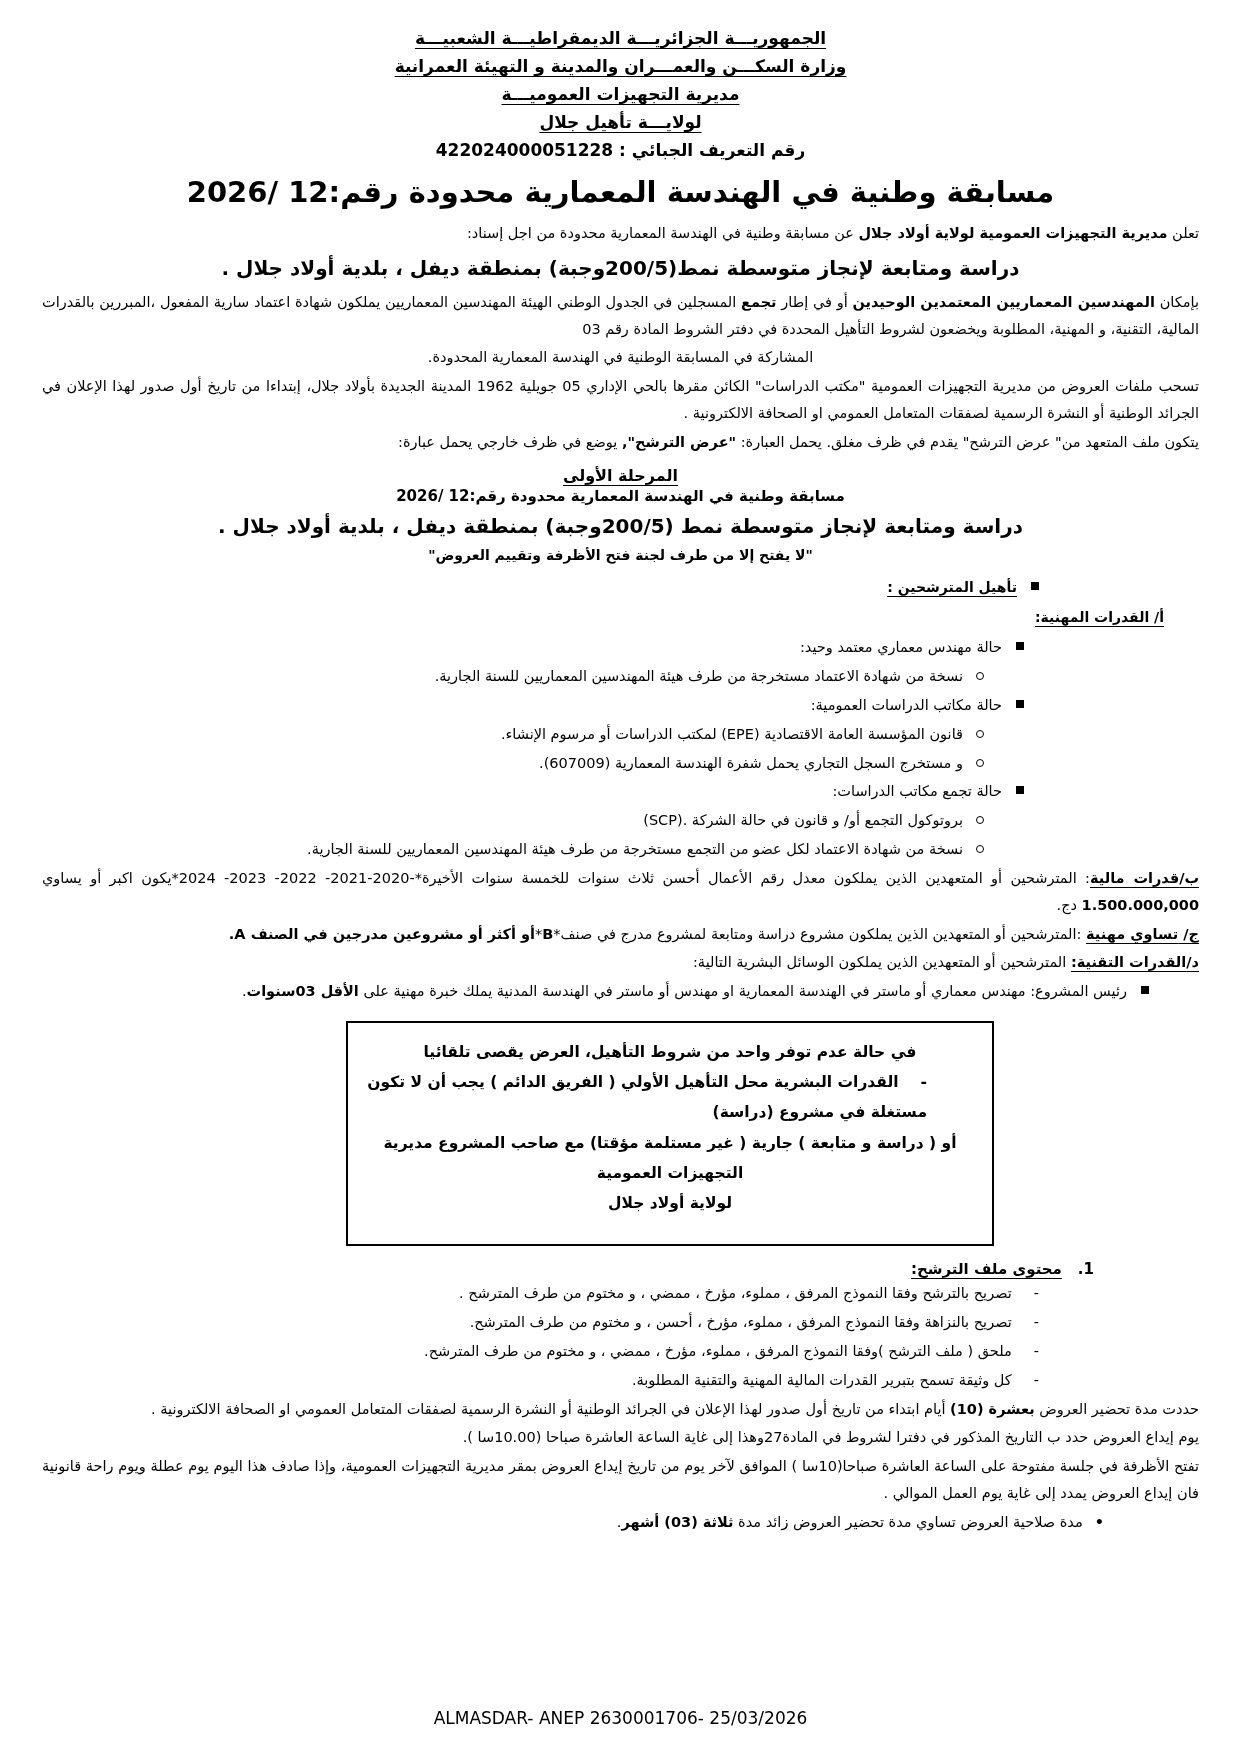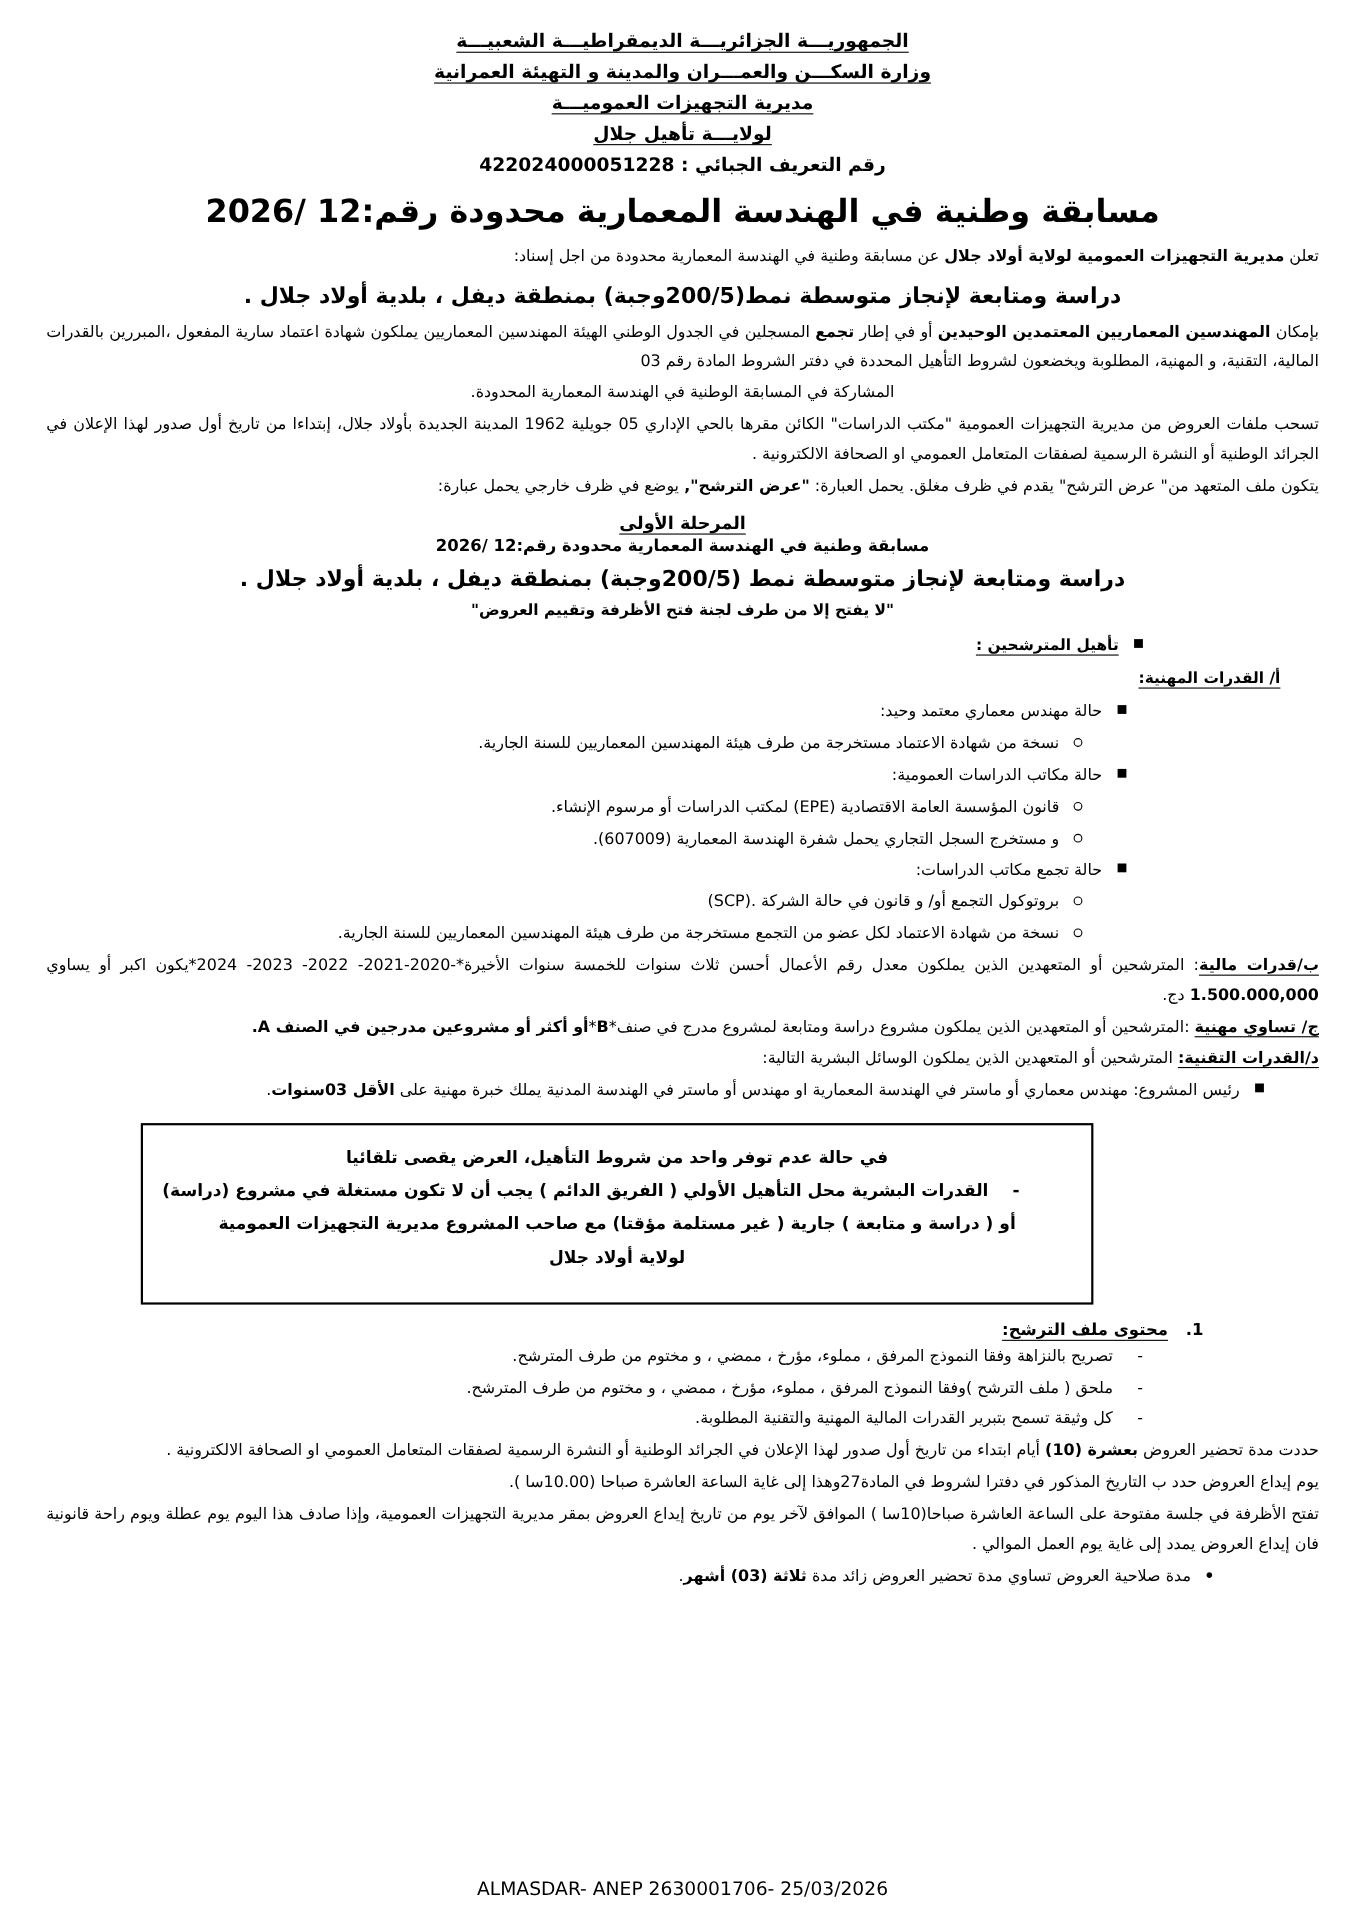--- a/index.html
+++ b/index.html
@@ -29,21 +29,21 @@
   .hr2{padding-right:80px;}
   .dash-li{padding-right:160px;}
   .valid-li{padding-right:95px;}
   .num-head{padding-right:105px;font-size:15px;margin:6px 0 2px 0;}
   .num{margin-left:16px;font-weight:bold;}
   .sq{display:inline-block;width:8px;height:8px;background:#000;margin-left:14px;vertical-align:2px;}
   .crc{display:inline-block;width:8px;height:8px;border:1.5px solid #000;border-radius:50%;box-sizing:border-box;margin-left:13px;vertical-align:1px;}
   .dash{margin-left:22px;}
   .dot{margin-left:12px;font-weight:bold;}
   .box{
-    width:866px;margin:16px 205px 14px 0;border:2px solid #000;
+    width:648px;margin:16px 205px 14px 0;border:2px solid #000;
     padding:14px 10px 26px 10px;box-sizing:border-box;
     font-weight:bold;font-size:15.5px;line-height:1.95;
   }
   .box-l2{text-align:right;padding-right:55px;}
   .footer{
     position:absolute;bottom:26px;left:0;right:0;text-align:center;
     direction:ltr;font-size:17px;color:#000;margin-top:22px;
   }
 </style>
 </head>
@@ -101,21 +101,22 @@
 
   <div class="box">
     <div class="center">في حالة عدم توفر واحد من شروط التأهيل، العرض يقصى تلقائيا</div>
     <div class="box-l2"><span class="dash">-</span><span>القدرات البشرية محل التأهيل الأولي ( الفريق الدائم ) يجب أن لا تكون مستغلة في مشروع (دراسة)</span></div>
     <div class="center">أو ( دراسة و متابعة ) جارية ( غير  مستلمة مؤقتا) مع صاحب المشروع مديرية التجهيزات العمومية</div>
     <div class="center">لولاية أولاد جلال</div>
   </div>
 
   <div class="num-head"><span class="num">1.</span><span class="b u">محتوى ملف الترشح:</span></div>
 
-  <div class="body dash-li"><span class="dash">-</span><span>تصريح بالنزاهة وفقا النموذج المرفق ، مملوء، مؤرخ ، ممضي ، و مختوم من طرف  المترشح.</span></div>
+  <div class="body dash-li"><span class="dash">-</span><span>تصريح بالترشح وفقا النموذج المرفق ، مملوء، مؤرخ ، ممضي ، و مختوم من طرف  المترشح .</span></div>
+  <div class="body dash-li"><span class="dash">-</span><span>تصريح بالنزاهة وفقا النموذج المرفق ، مملوء، مؤرخ ، أحسن ، و مختوم من طرف  المترشح.</span></div>
   <div class="body dash-li"><span class="dash">-</span><span>ملحق ( ملف الترشح )وفقا النموذج المرفق ، مملوء، مؤرخ ، ممضي ، و مختوم من طرف المترشح.</span></div>
   <div class="body dash-li"><span class="dash">-</span><span>كل وثيقة تسمح بتبرير القدرات المالية المهنية والتقنية المطلوبة.</span></div>
 
   <p class="body just"><span>حددت مدة تحضير العروض </span><b>بعشرة  (10)</b><span> أيام ابتداء من تاريخ أول صدور لهذا الإعلان في الجرائد الوطنية أو  النشرة الرسمية لصفقات المتعامل العمومي   او الصحافة الالكترونية .</span></p>
 
   <p class="body just">يوم إيداع العروض حدد ب التاريخ المذكور في دفترا لشروط في المادة27وهذا إلى غاية الساعة العاشرة صباحا  (10.00سا ).</p>
 
   <p class="body just">تفتح  الأظرفة  في جلسة مفتوحة على الساعة العاشرة صباحا(10سا ) الموافق لآخر يوم من تاريخ إيداع العروض بمقر مديرية التجهيزات العمومية،  وإذا صادف هذا اليوم يوم عطلة ويوم راحة قانونية فان إيداع العروض يمدد إلى غاية يوم العمل الموالي .</p>
 
   <div class="body valid-li"><span class="dot">•</span><span>مدة صلاحية العروض تساوي مدة تحضير العروض زائد مدة  </span><b>ثلاثة  (03) أشهر</b><span>.</span></div>

